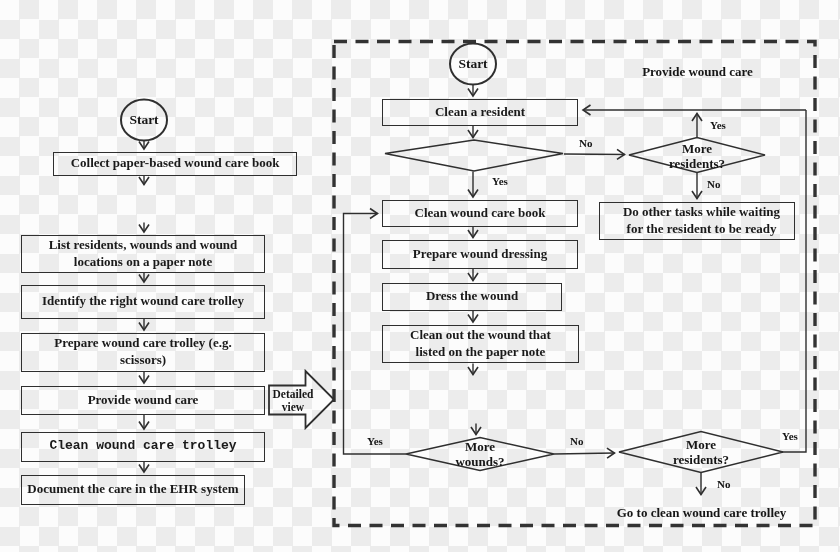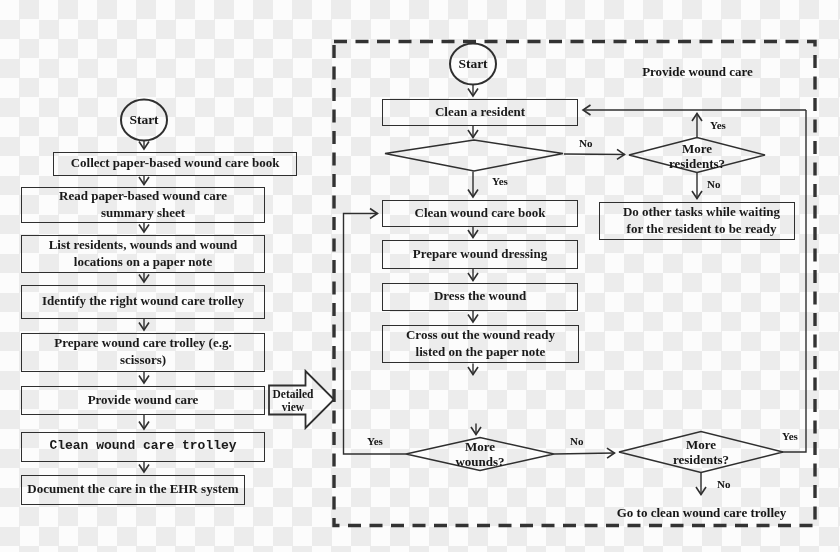--- a/index.html
+++ b/index.html
@@ -75,22 +75,20 @@
       <path d="M476,423.5 L476,434.5" marker-end="url(#ah)"></path>
       <path d="M406,454 L343.5,454 L343.5,213.5 L377.5,213.5" marker-end="url(#ah)"></path>
       <path d="M554,454 L614.5,453" marker-end="url(#ah)"></path>
       <path d="M701,473 L701,494.5" marker-end="url(#ah)"></path>
     </g>
   </svg>
 
   <div class="lb" style="left:121px;top:110px;width:46px;height:20px;font-size:13.5px;">Start</div>
 
   <div class="bx" style="left:21px;top:151.5px;width:244px;height:24px;margin-left:32px;">Collect paper-based  wound care book</div>
-  <div class="bx" style="left:21px;top:187px;width:244px;height:35.5px;">Read paper-based wound care
-summary sheet</div>
   <div class="bx" style="left:21px;top:234.5px;width:244px;height:38.5px;">List residents, wounds and wound
 locations on a paper note</div>
   <div class="bx" style="left:21px;top:284.5px;width:244px;height:34px;">Identify the right wound care trolley</div>
   <div class="bx" style="left:21px;top:332.5px;width:244px;height:39px;">Prepare wound care trolley (e.g.
 scissors)</div>
   <div class="bx" style="left:21px;top:385.5px;width:244px;height:29px;">Provide wound care</div>
   <div class="bx" style="left:21px;top:431.5px;width:244px;height:30px;font-family:Liberation Mono, monospace;">Clean wound care trolley</div>
   <div class="bx" style="left:21px;top:474.5px;width:224px;height:30.5px;">Document the care in the EHR system</div>
 
   <div class="lb" style="left:267px;top:387px;width:52px;height:28px;font-size:11.5px;line-height:1.15;">Detailed
@@ -99,22 +97,22 @@
   <div class="lb" style="left:615px;top:64px;width:165px;height:16px;">Provide wound care</div>
   <div class="lb" style="left:450px;top:54px;width:46px;height:20px;font-size:13.5px;">Start</div>
 
   <div class="bx" style="left:382px;top:98.5px;width:196px;height:27px;">Clean a resident</div>
 
   <div class="lb" style="left:647px;top:141px;width:100px;height:31px;">More
 residents?</div>
 
   <div class="bx" style="left:382px;top:199.5px;width:196px;height:27px;">Clean wound care book</div>
   <div class="bx" style="left:382px;top:240px;width:196px;height:28.5px;">Prepare wound dressing</div>
-  <div class="bx" style="left:382px;top:283px;width:196px;height:27.5px;">Dress the wound</div>
-  <div class="bx" style="left:382px;top:324.5px;width:197px;height:38.5px;">Cross out the wound ready
+  <div class="bx" style="left:382px;top:283px;width:180px;height:27.5px;">Dress the wound</div>
+  <div class="bx" style="left:382px;top:324.5px;width:197px;height:38.5px;">Clean out the wound that
 listed on the paper note</div>
   <div class="bx" style="left:599px;top:202px;width:196px;height:38px;padding-left:9px;">Do other tasks while waiting
 for the resident to be ready</div>
 
   <div class="lb" style="left:430px;top:440px;width:100px;height:29px;">More
 wounds?</div>
   <div class="lb" style="left:651px;top:437px;width:100px;height:31px;">More
 residents?</div>
 
   <div class="lb" style="left:609px;top:505px;width:185px;height:16px;">Go to clean wound care trolley</div>

